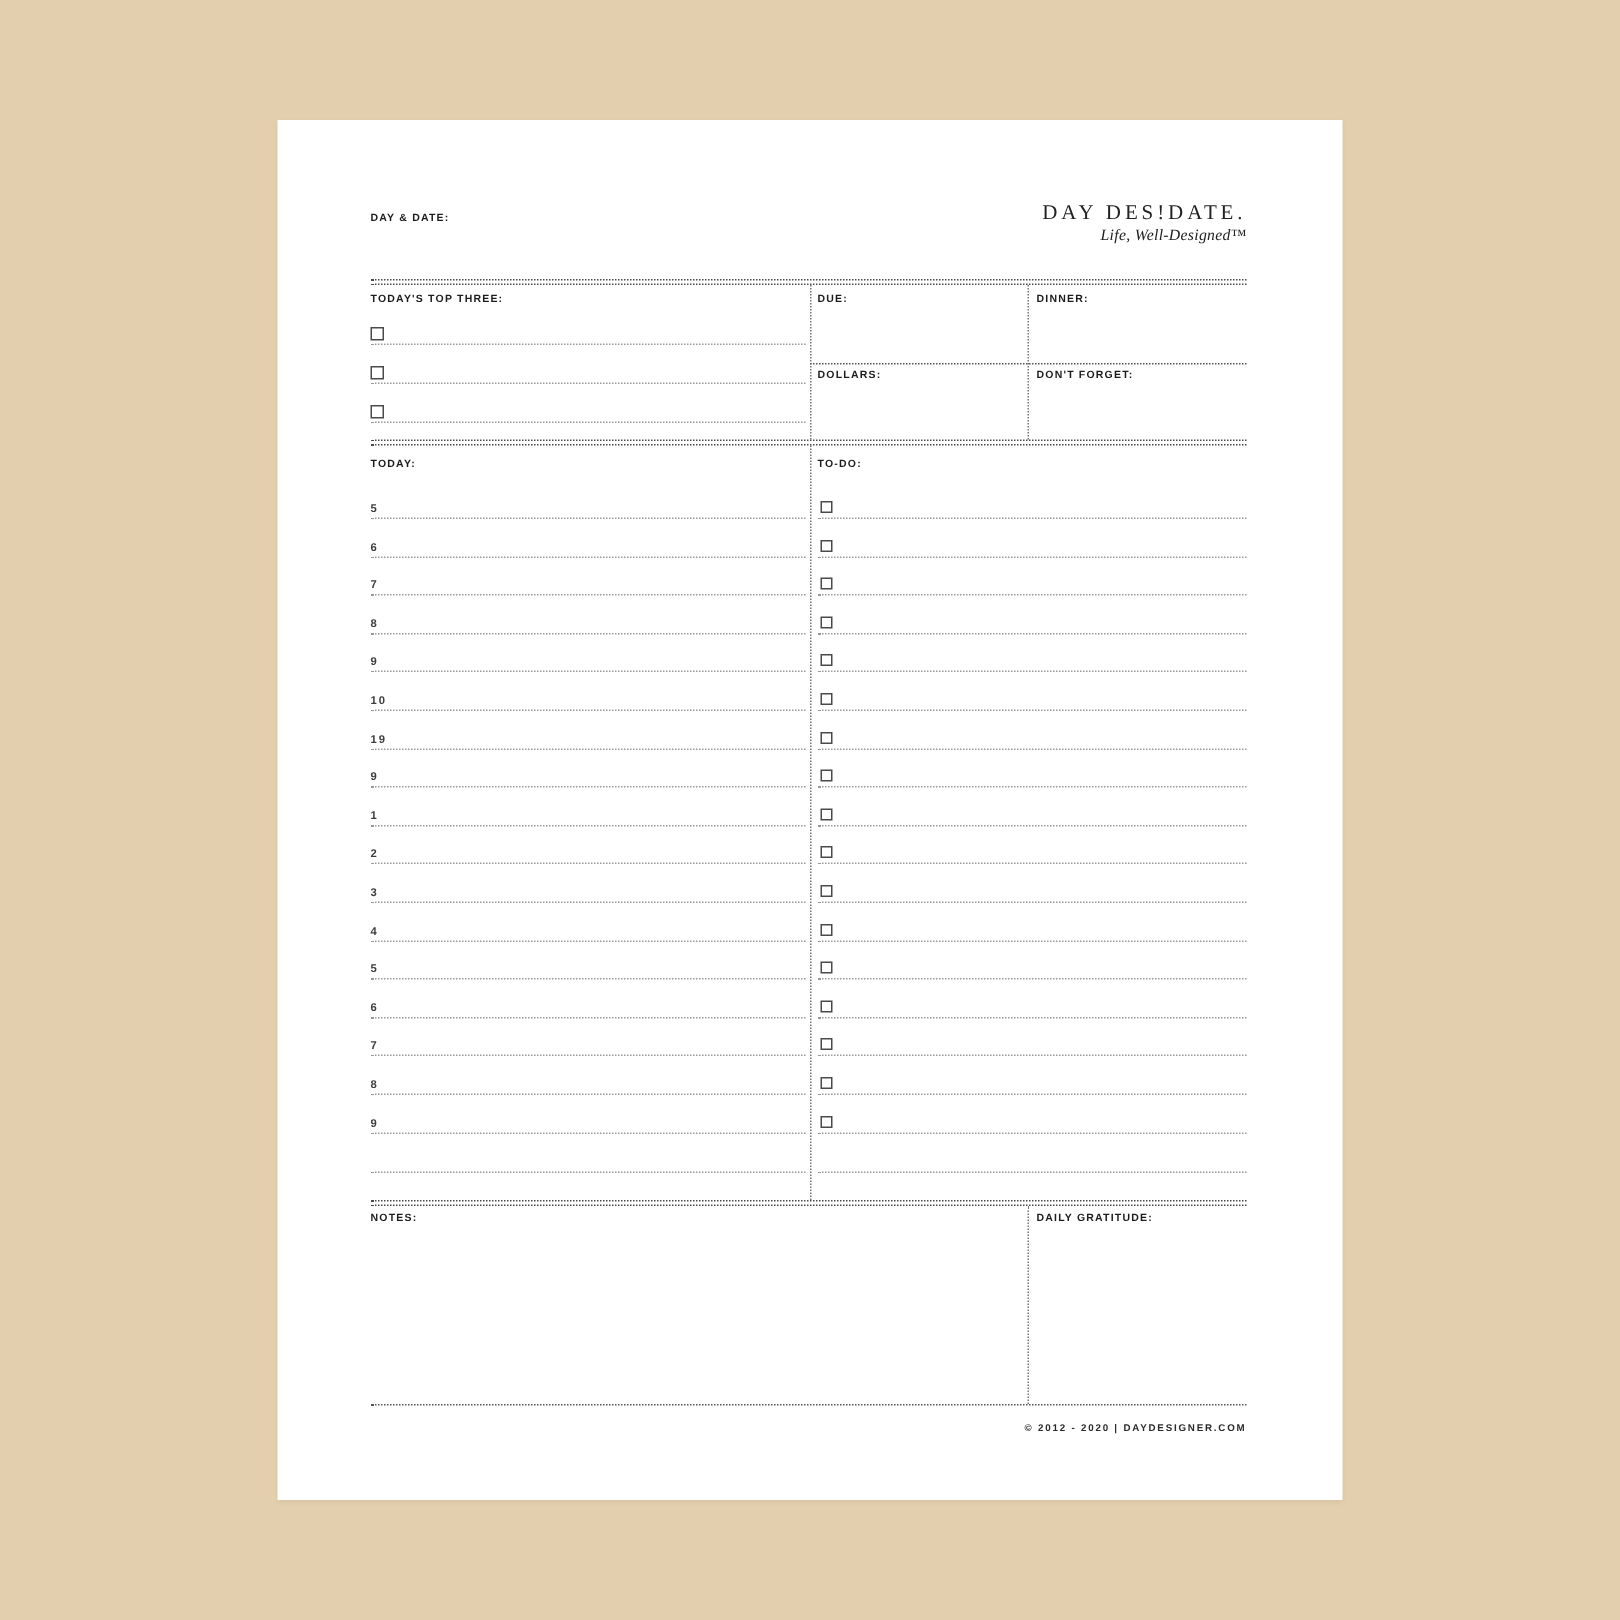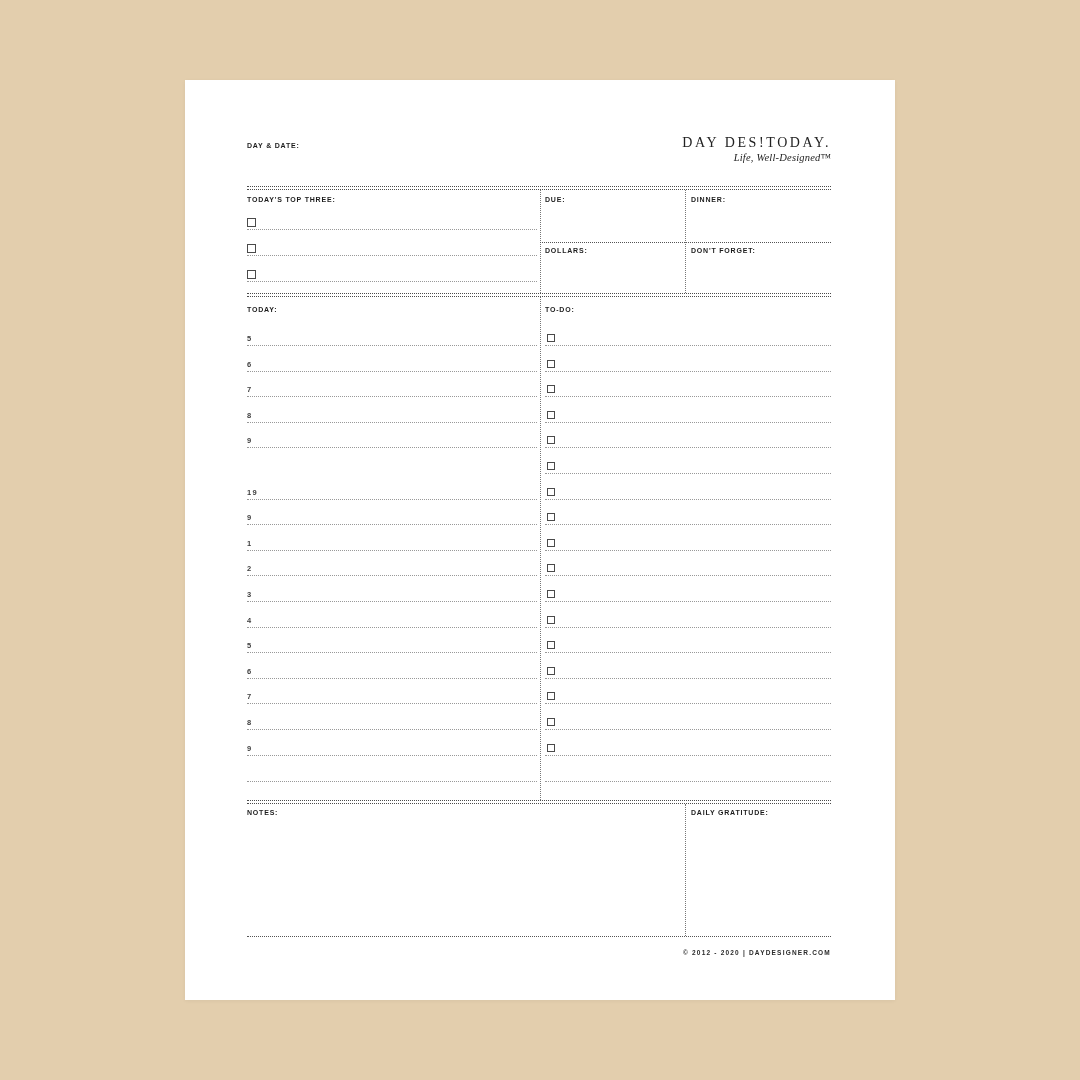--- a/index.html
+++ b/index.html
@@ -144,21 +144,21 @@
     white-space: nowrap;
   }
 </style>
 </head>
 <body>
 
 <div class="canvas">
   <div class="paper">
 
     <div class="lbl" style="left:62px; top:62px;">DAY &amp; DATE:</div>
-    <div class="logo">DAY DES!TODAY.</div>
+    <div class="logo">DAY DES!DATE.</div>
     <div class="tagline">Life, Well-Designed™</div>
 
     <div class="divider d1"></div>
     <div class="divider d2"></div>
     <div class="divider d3"></div>
 
     <div class="lbl" style="left:62px; top:116px;">TODAY'S TOP THREE:</div>
     <div class="t3-row" style="--i:0">
       <span class="t3-cb"></span>
     </div>
@@ -192,20 +192,23 @@
       </div>
     <div class="sched-row" style="--i:2">
         <span class="hour">7</span>
       </div>
     <div class="sched-row" style="--i:3">
         <span class="hour">8</span>
       </div>
     <div class="sched-row" style="--i:4">
         <span class="hour">9</span>
       </div>
+    <div class="sched-row" style="--i:5">
+        <span class="hour">10</span>
+      </div>
     <div class="sched-row" style="--i:6">
         <span class="hour">19</span>
       </div>
     <div class="sched-row" style="--i:7">
         <span class="hour">9</span>
       </div>
     <div class="sched-row" style="--i:8">
         <span class="hour">1</span>
       </div>
     <div class="sched-row" style="--i:9">

